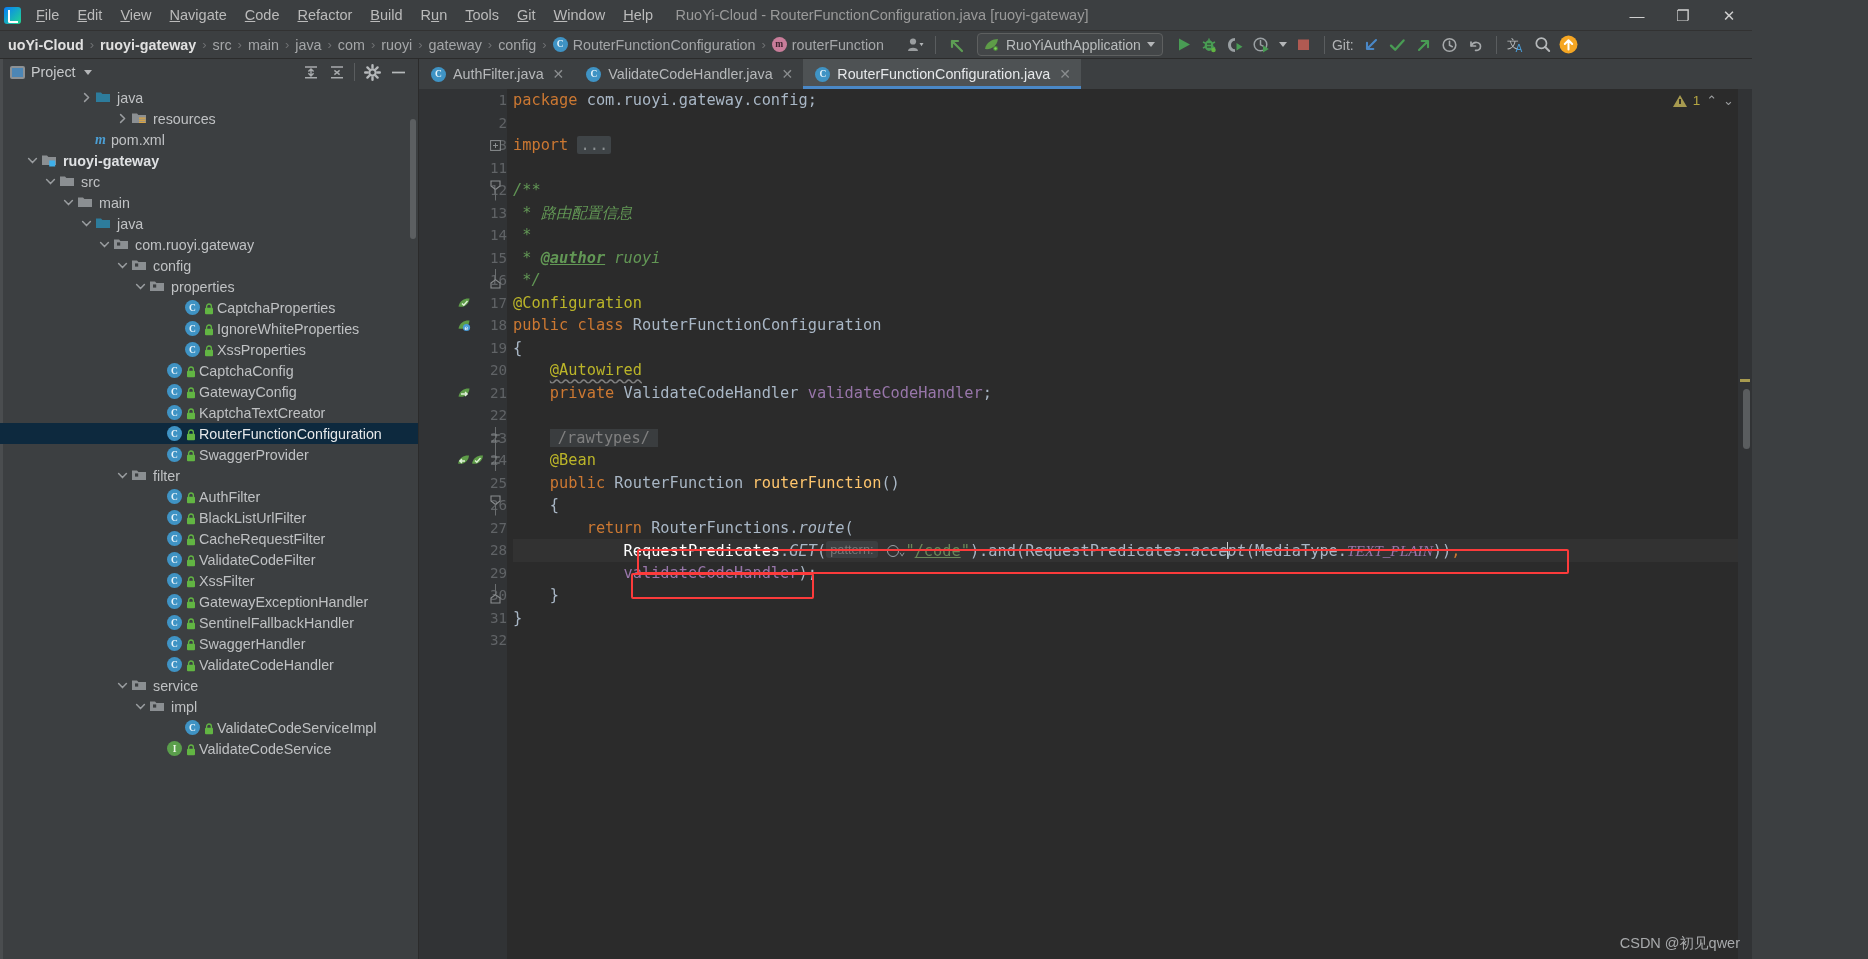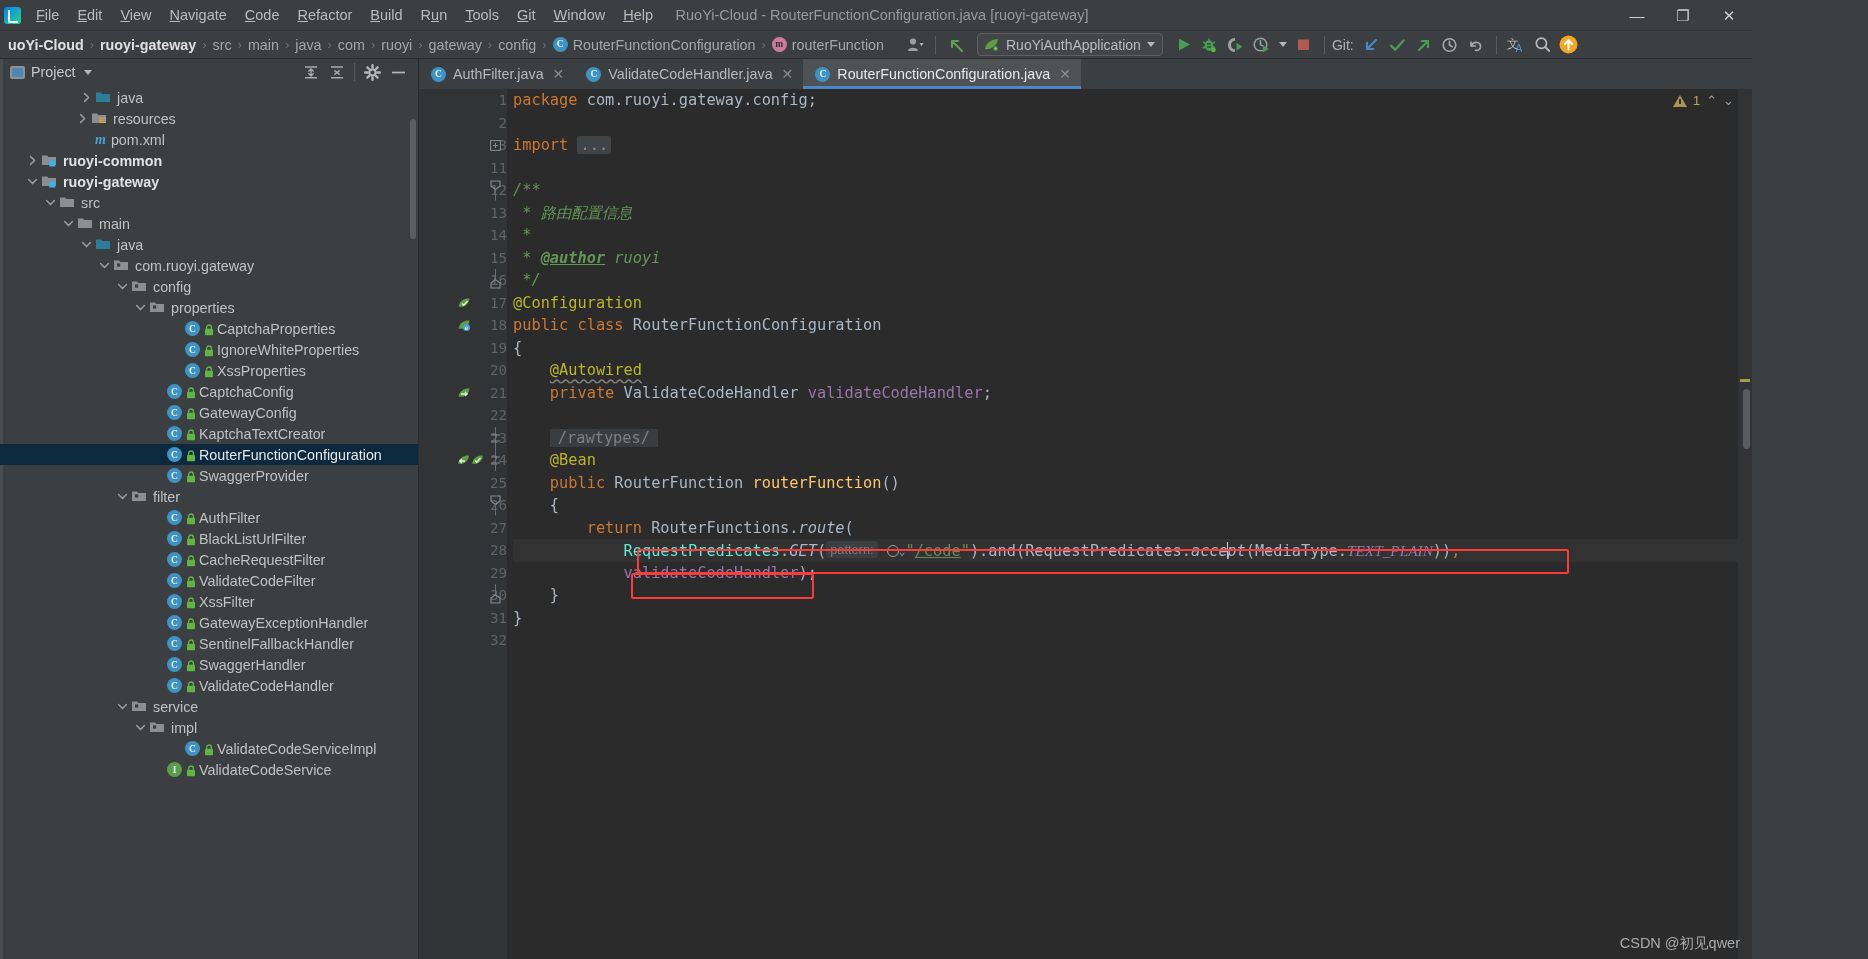--- a/index.html
+++ b/index.html
@@ -130,21 +130,21 @@
   .kw { color:#cc7832; }
   .str { color:#6a8759; }
   .cmt { color:#629755; font-style: italic; }
   .cmt-tag { color:#629755; font-style: italic; text-decoration: underline; font-weight:bold;}
   .ann { color:#bbb529; }
   .ann-u { color:#bbb529; text-decoration: underline wavy #808080; text-underline-offset:3px;}
   .fld { color:#9876aa; }
   .mth { color:#ffc66d; }
   .static-it { color:#a9b7c6; font-style: italic; }
   .const { color:#9876aa; font-style: italic; font-family: Liberation Serif, serif; }
-  .type-blue { color:#5eead4;}
+  .type-blue { color:#ffffff;}
   .hint {
     background:#3c3f41; color:#787878; font-size:12.8px; padding: 1px 4px; border-radius:3px;
     font-family:"Liberation Sans", sans-serif; vertical-align: 1.5px;
   }
   .folded { background:#3f4447; color:#8a8f92; border-radius:2px; padding: 0 3px; }
   .rawtypes { background:#3a3d3f; color:#808080; padding:0 8px; }
   .red-box { position:absolute; border: 2px solid #fc3b3b; border-radius:2px; pointer-events:none; }
   .caret-bar { display:inline-block; width:1.5px; height:17px; background:#d0d0d0; vertical-align:-3px; margin:0 -1px;}
   .web-ico{display:inline-block;width:12px;height:12px;border-radius:50%;border:1.3px solid #9aa0a6;vertical-align:-1px;position:relative;}
   .web-ico::after{content:"";position:absolute;left:-1px;top:4px;width:12px;height:1.2px;background:#9aa0a6;}
@@ -396,50 +396,38 @@
             <span class="arrow">
               <svg width="11" height="11" viewBox="0 0 11 11">
                 <path d="M3.6 1.6 L7.6 5.5 L3.6 9.4" stroke="#9a9da0" stroke-width="1.5" fill="none" stroke-linecap="round" stroke-linejoin="round"></path>
               </svg>
             </span>
             <span class="ficon"><svg width="16" height="14" viewBox="0 0 16 14">
                 <path d="M1 2.5 h5 l1.4 1.6 H15 v8 H1 Z" fill="#2d7c9c"></path>
               </svg></span>
             <span class="lbl">java</span>
           </div>
-          <div class="node" style="padding-left: 76px;">
+          <div class="node" style="padding-left: 116px;">
             <span class="arrow">
               <svg width="11" height="11" viewBox="0 0 11 11">
                 <path d="M3.6 1.6 L7.6 5.5 L3.6 9.4" stroke="#9a9da0" stroke-width="1.5" fill="none" stroke-linecap="round" stroke-linejoin="round"></path>
               </svg>
             </span>
             <span class="ficon"><svg width="16" height="14" viewBox="0 0 16 14">
                 <path d="M1 2.5 h5 l1.4 1.6 H15 v8 H1 Z" fill="#8b8f92"></path>
                 <rect x="8" y="6.5" width="6.5" height="1.3" fill="#d9a441"></rect>
                 <rect x="8" y="8.6" width="6.5" height="1.3" fill="#d9a441"></rect>
                 <rect x="8" y="10.7" width="6.5" height="1.3" fill="#d9a441"></rect>
               </svg></span>
             <span class="lbl">resources</span>
           </div>
           <div class="node" style="padding-left: 80px;">
             <span class="arrow"></span>
             <span class="m-badge">m</span>
             <span class="lbl">pom.xml</span>
-          </div>
-          <div class="node bold" style="padding-left: 26px;">
-            <span class="arrow">
-              <svg width="11" height="11" viewBox="0 0 11 11">
-                <path d="M3.6 1.6 L7.6 5.5 L3.6 9.4" stroke="#9a9da0" stroke-width="1.5" fill="none" stroke-linecap="round" stroke-linejoin="round"></path>
-              </svg>
-            </span>
-            <span class="ficon"><svg width="16" height="14" viewBox="0 0 16 14">
-                <path d="M1 2.5 h5 l1.4 1.6 H15 v8 H1 Z" fill="#8b8f92"></path>
-                <rect x="8.2" y="7.5" width="6" height="6" fill="#3fb0ea"></rect>
-              </svg></span>
-            <span class="lbl">ruoyi-common</span>
           </div>
           <div class="node bold" style="padding-left: 26px;">
             <span class="arrow">
               <svg width="11" height="11" viewBox="0 0 11 11">
                 <path d="M1.6 3.6 L5.5 7.6 L9.4 3.6" stroke="#9a9da0" stroke-width="1.5" fill="none" stroke-linecap="round" stroke-linejoin="round"></path>
               </svg>
             </span>
             <span class="ficon"><svg width="16" height="14" viewBox="0 0 16 14">
                 <path d="M1 2.5 h5 l1.4 1.6 H15 v8 H1 Z" fill="#8b8f92"></path>
                 <rect x="8.2" y="7.5" width="6" height="6" fill="#3fb0ea"></rect>

